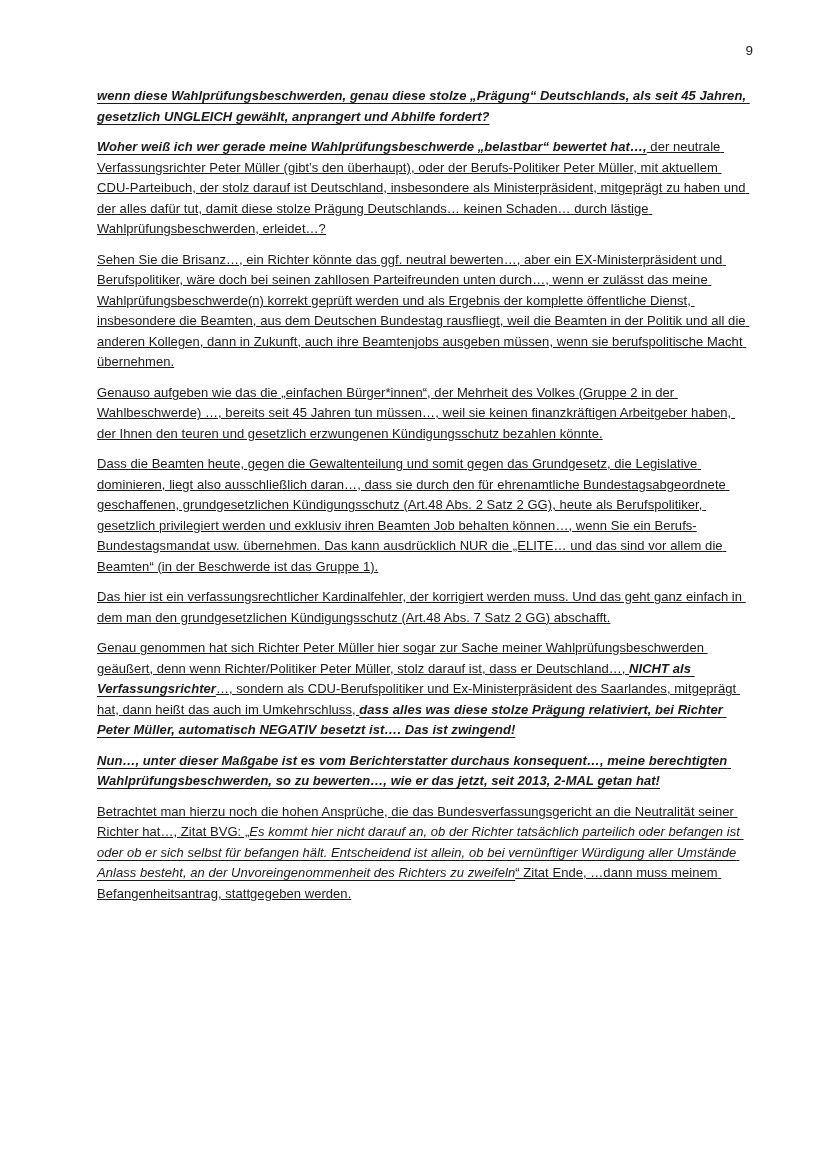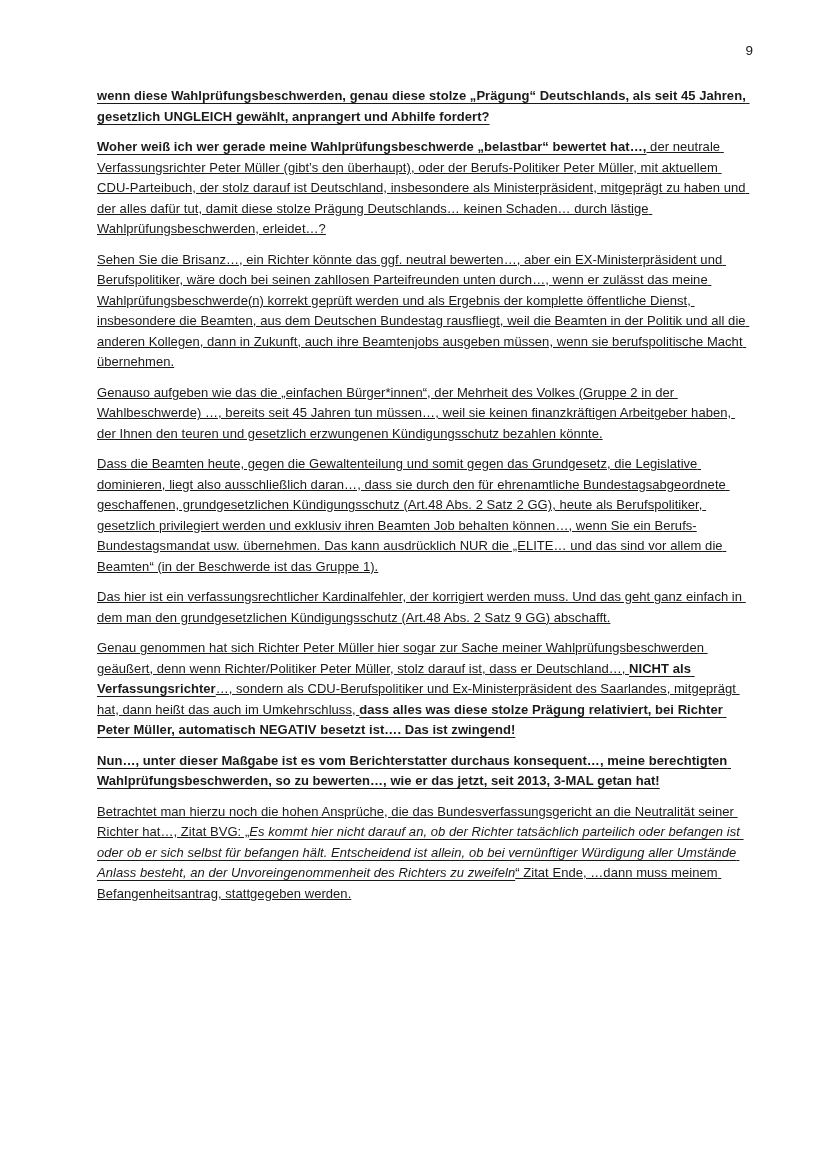--- a/index.html
+++ b/index.html
@@ -30,20 +30,21 @@
     line-height: 20.5px;
     letter-spacing: 0.05px;
     text-align: left;
   }
   .run { white-space: pre-wrap; text-decoration: underline; }
   .bu {
     font-weight: 700;
     text-decoration: underline;
     text-underline-offset: 3px;
     text-decoration-thickness: 1px;
+    font-style: italic;
   }
   .iu {
     font-style: italic;
     text-decoration: underline;
     text-underline-offset: 3px;
     text-decoration-thickness: 1px;
   }
 </style>
 </head>
 <body>
@@ -69,30 +70,30 @@
     <p class="para">
       <span class="run">Genauso aufgeben wie das die „einfachen Bürger*innen“, der Mehrheit des Volkes (Gruppe 2 in der Wahlbeschwerde) …, bereits seit 45 Jahren tun müssen…, weil sie keinen finanzkräftigen Arbeitgeber haben, der Ihnen den teuren und gesetzlich erzwungenen Kündigungsschutz bezahlen könnte.</span>
     </p>
 
 
     <p class="para">
       <span class="run">Dass die Beamten heute, gegen die Gewaltenteilung und somit gegen das Grundgesetz, die Legislative dominieren, liegt also ausschließlich daran…, dass sie durch den für ehrenamtliche Bundestagsabgeordnete geschaffenen, grundgesetzlichen Kündigungsschutz (Art.48 Abs. 2 Satz 2 GG), heute als Berufspolitiker, gesetzlich privilegiert werden und exklusiv ihren Beamten Job behalten können…, wenn Sie ein Berufs-Bundestagsmandat usw. übernehmen. Das kann ausdrücklich NUR die „ELITE… und das sind vor allem die Beamten“ (in der Beschwerde ist das Gruppe 1).</span>
     </p>
 
     <p class="para">
-      <span class="run">Das hier ist ein verfassungsrechtlicher Kardinalfehler, der korrigiert werden muss. Und das geht ganz einfach in dem man den grundgesetzlichen Kündigungsschutz (Art.48 Abs. 2 Satz 9 GG) abschafft.</span>
+      <span class="run">Das hier ist ein verfassungsrechtlicher Kardinalfehler, der korrigiert werden muss. Und das geht ganz einfach in dem man den grundgesetzlichen Kündigungsschutz (Art.48 Abs. 7 Satz 2 GG) abschafft.</span>
     </p>
 
 
     <p class="para">
       <span class="run">Genau genommen hat sich Richter Peter Müller hier sogar zur Sache meiner Wahlprüfungsbeschwerden geäußert, denn wenn Richter/Politiker Peter Müller, stolz darauf ist, dass er Deutschland…, </span><span class="run bu">NICHT als Verfassungsrichter</span><span class="run">…, sondern als CDU-Berufspolitiker und Ex-Ministerpräsident des Saarlandes, mitgeprägt hat, dann heißt das auch im Umkehrschluss, </span><span class="run bu">dass alles was diese stolze Prägung relativiert, bei Richter Peter Müller, automatisch NEGATIV besetzt ist…. Das ist zwingend!</span>
     </p>
 
     <p class="para">
-      <span class="run bu">Nun…, unter dieser Maßgabe ist es vom Berichterstatter durchaus konsequent…, meine berechtigten Wahlprüfungsbeschwerden, so zu bewerten…, wie er das jetzt, seit 2013, 3-MAL getan hat!</span>
+      <span class="run bu">Nun…, unter dieser Maßgabe ist es vom Berichterstatter durchaus konsequent…, meine berechtigten Wahlprüfungsbeschwerden, so zu bewerten…, wie er das jetzt, seit 2013, 2-MAL getan hat!</span>
     </p>
 
     <p class="para">
       <span class="run">Betrachtet man hierzu noch die hohen Ansprüche, die das Bundesverfassungsgericht an die Neutralität seiner Richter hat…, Zitat BVG: „</span><span class="run iu">Es kommt hier nicht darauf an, ob der Richter tatsächlich parteilich oder befangen ist oder ob er sich selbst für befangen hält. Entscheidend ist allein, ob bei vernünftiger Würdigung aller Umstände Anlass besteht, an der Unvoreingenommenheit des Richters zu zweifeln</span><span class="run">“ Zitat Ende, …dann muss meinem Befangenheitsantrag, stattgegeben werden.</span>
     </p>
 
   </div>
 </div>
 
 </body></html>

